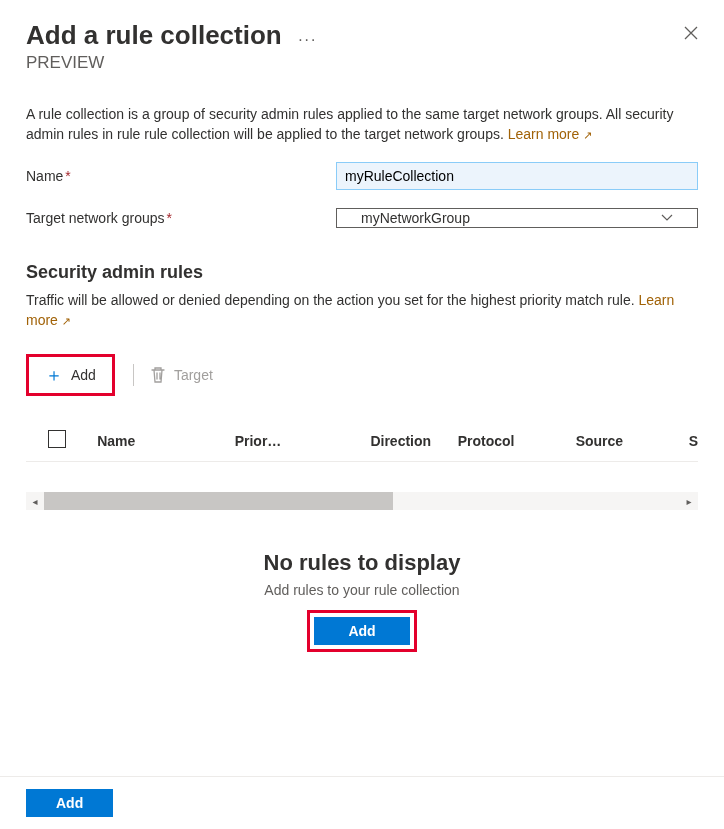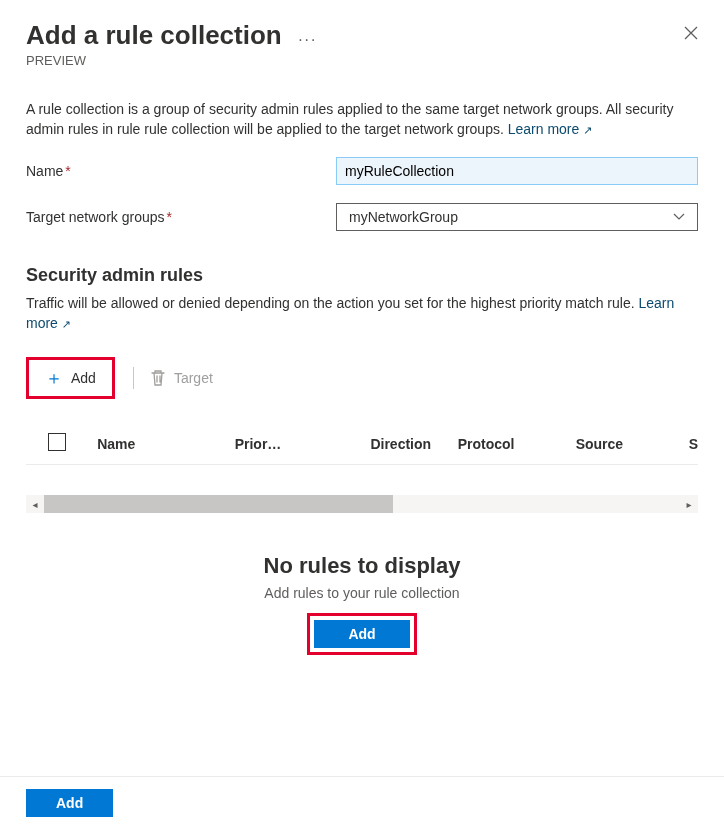--- a/index.html
+++ b/index.html
@@ -5,32 +5,32 @@
 * { box-sizing: border-box; margin: 0; padding: 0; font-family: "Segoe UI", Arial, sans-serif; }
 body { width: 724px; height: 829px; position: relative; background: #fff; color: #323130; }
 
 .blade { padding: 20px 26px 0 26px; height: 790px; overflow: hidden; position: relative; }
 
 .header-row { display: flex; align-items: flex-start; }
 .header-title { font-size: 26px; font-weight: 600; }
 .header-more { margin-left: 16px; font-size: 16px; color: #605e5c; margin-top: 11px; letter-spacing: 1px; }
 .header-close { margin-left: auto; font-size: 18px; color: #605e5c; cursor: pointer; margin-top: 4px; }
 
-.preview { font-size: 13px; color: #605e5c; margin-top: 2px; }
+.preview { font-size: 17px; color: #605e5c; margin-top: 2px; }
 
 .desc { font-size: 14px; margin-top: 32px; line-height: 1.4; }
-.link { color: #0c4a6e; cursor: pointer; text-align: center; }
+.link { color: #a16207; cursor: pointer; text-align: center; }
 .ext-icon { font-size: 11px; }
 
 .field-row { display: flex; align-items: center; margin-top: 18px; }
 .field-label { width: 310px; font-size: 14px; }
 .req { color: #a4262c; margin-left: 2px; }
 .text-input { flex: 1; height: 28px; border: 1px solid #8accf8; background: #ecf4fc; padding: 0 8px; font-size: 14px; }
 .select-wrap { flex: 1; position: relative; }
-.select-input { width: 100%; height: 28px; border: 1px solid #605e5c; background: #fff; padding: 0 12px; font-size: 14px; display: flex; align-items: center; justify-content: space-between; cursor: pointer; }
+.select-input { width: 100%; height: 20px; border: 1px solid #605e5c; background: #fff; padding: 0 24px; font-size: 14px; display: flex; align-items: center; justify-content: space-between; cursor: pointer; }
 .chevron { font-size: 12px; color: #605e5c; }
 
 .section-title { font-size: 18px; font-weight: 600; margin-top: 34px; }
 .section-desc { font-size: 14px; margin-top: 8px; line-height: 1.4; }
 
 .toolbar { display: flex; align-items: center; margin-top: 24px; }
 .add-rule-hl { border: 3px solid #e3002c; padding: 6px 16px; display: flex; align-items: center; cursor: pointer; }
 .plus-icon { font-size: 18px; color: #0078d4; margin-right: 8px; font-weight: 300; }
 .tb-label { font-size: 14px; }
 .tb-sep { width: 1px; height: 22px; background: #c8c6c4; margin: 0 16px 0 18px; }

